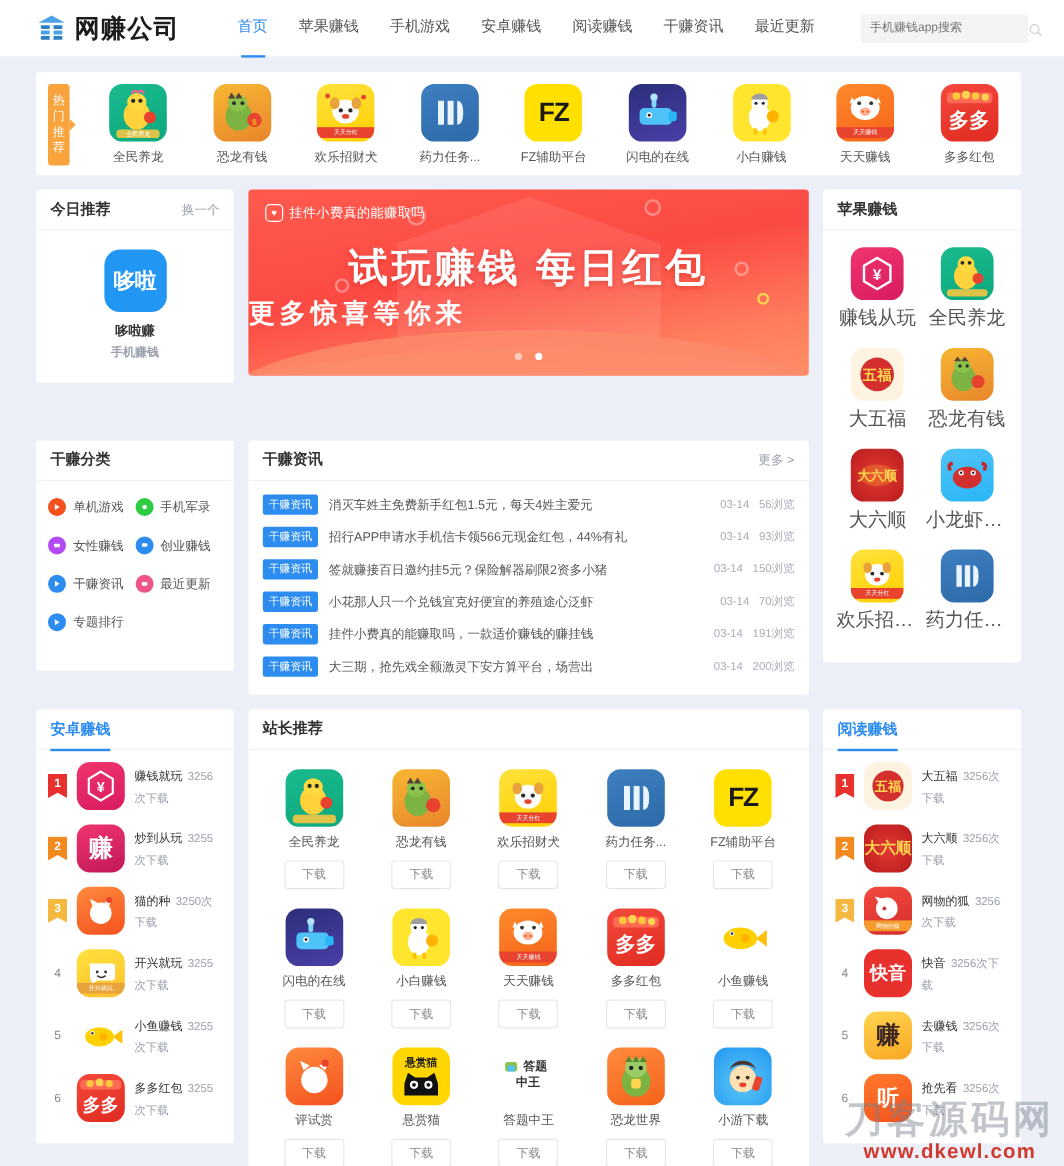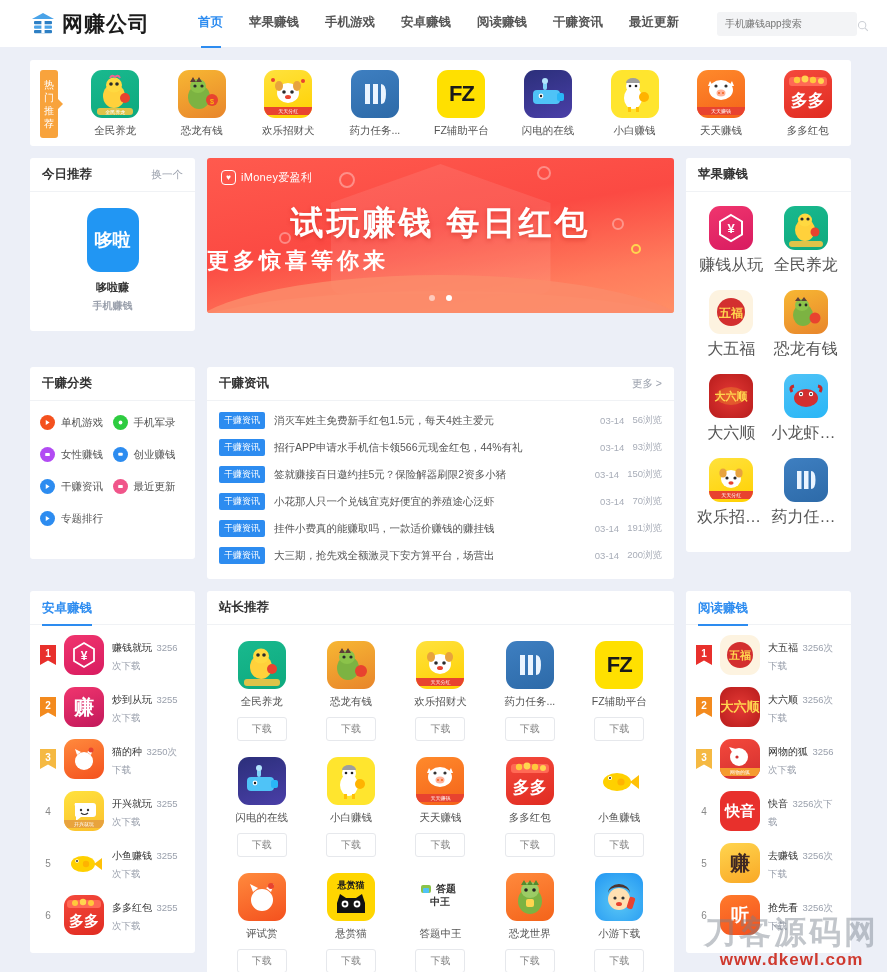--- a/index.html
+++ b/index.html
@@ -12,21 +12,21 @@
   .page { width: 887px; height: 972px; position: relative; }
 
   
   .header {
     height: 48px; background: #fff; display: flex; align-items: center;
     padding: 0 30px; border-bottom: 1px solid #eceff7;
   }
   .logo { display: flex; align-items: center; gap: 6px; }
   .logo-mark { width: 26px; height: 26px; position: relative; }
   .logo-text { font-size: 21px; font-weight: bold; color: #1b1b1b; letter-spacing: 1px; }
-  .nav { display: flex; align-items: center; gap: 26px; margin-left: 48px; font-weight: bold; }
+  .nav { display: flex; align-items: center; gap: 26px; margin-left: 48px; }
   .nav-item {
     font-size: 12.5px; color: #555; position: relative; padding-bottom: 3px; cursor: pointer;
   }
   .nav-item.active { color: #2d8cf0; }
   .nav-item.active::after {
     content: ""; position: absolute; left: 50%; transform: translateX(-50%);
     bottom: -14px; width: 20px; height: 2px; background: #2d8cf0;
   }
   .search-box {
     margin-left: auto; width: 140px; height: 24px; background: #f3f4f6;
@@ -181,21 +181,21 @@
   .wm-btn {
     display: inline-block; margin-top: 8px; border: 1px solid #e6e8ec; border-radius: 3px;
     font-size: 10px; color: #888; padding: 4px 14px; background: #fff; cursor: pointer;
   }
 
   
   .ic { border-radius: 11px; position: relative; overflow: hidden; display: block; }
   .ic.s48 { width: 48px; height: 48px; }
   .ic.s44 { width: 44px; height: 44px; }
   .ic.s40 { width: 40px; height: 40px; }
-  .ic.s52 { width: 52px; height: 64px; }
+  .ic.s52 { width: 52px; height: 52px; }
   .ic-label {
     position: absolute; left: 0; right: 0; bottom: 3px; text-align: center;
     font-size: 5px; color: #fff; white-space: nowrap;
   }
   .ic-big { position: absolute; left: 0; right: 0; top: 50%; transform: translateY(-50%);
     text-align: center; font-weight: bold; color: #fff; }
 
   
   .watermark {
     position: absolute; right: 8px; bottom: 2px; text-align: center;
@@ -397,21 +397,21 @@
       <div class="col-c">
         <div class="banner">
           <div class="banner-house"></div>
           <div class="bub" style="left:132px;top:14px;width:16px;height:16px"></div>
           <div class="bub" style="left:330px;top:8px;width:14px;height:14px"></div>
           <div class="bub" style="left:405px;top:60px;width:12px;height:12px"></div>
           <div class="bub" style="left:72px;top:74px;width:12px;height:12px"></div>
           <div class="bub" style="left:424px;top:86px;width:10px;height:10px;border-color:#ffd54f"></div>
           <div class="banner-logo">
             <span class="banner-logo-box">♥</span>
-            <span class="banner-logo-text">iMoney爱盈利</span>
+            <span class="banner-logo-text">挂件小费真的能赚取吗</span>
           </div>
           <div class="banner-t1">试玩赚钱 每日红包</div>
           <div class="banner-t2">更多惊喜等你来</div>
           <div class="banner-wave2"></div>
           <div class="banner-wave"></div>
           <div class="banner-dots">
             <span class="bdot"></span>
             <span class="bdot on"></span>
           </div>
         </div>

